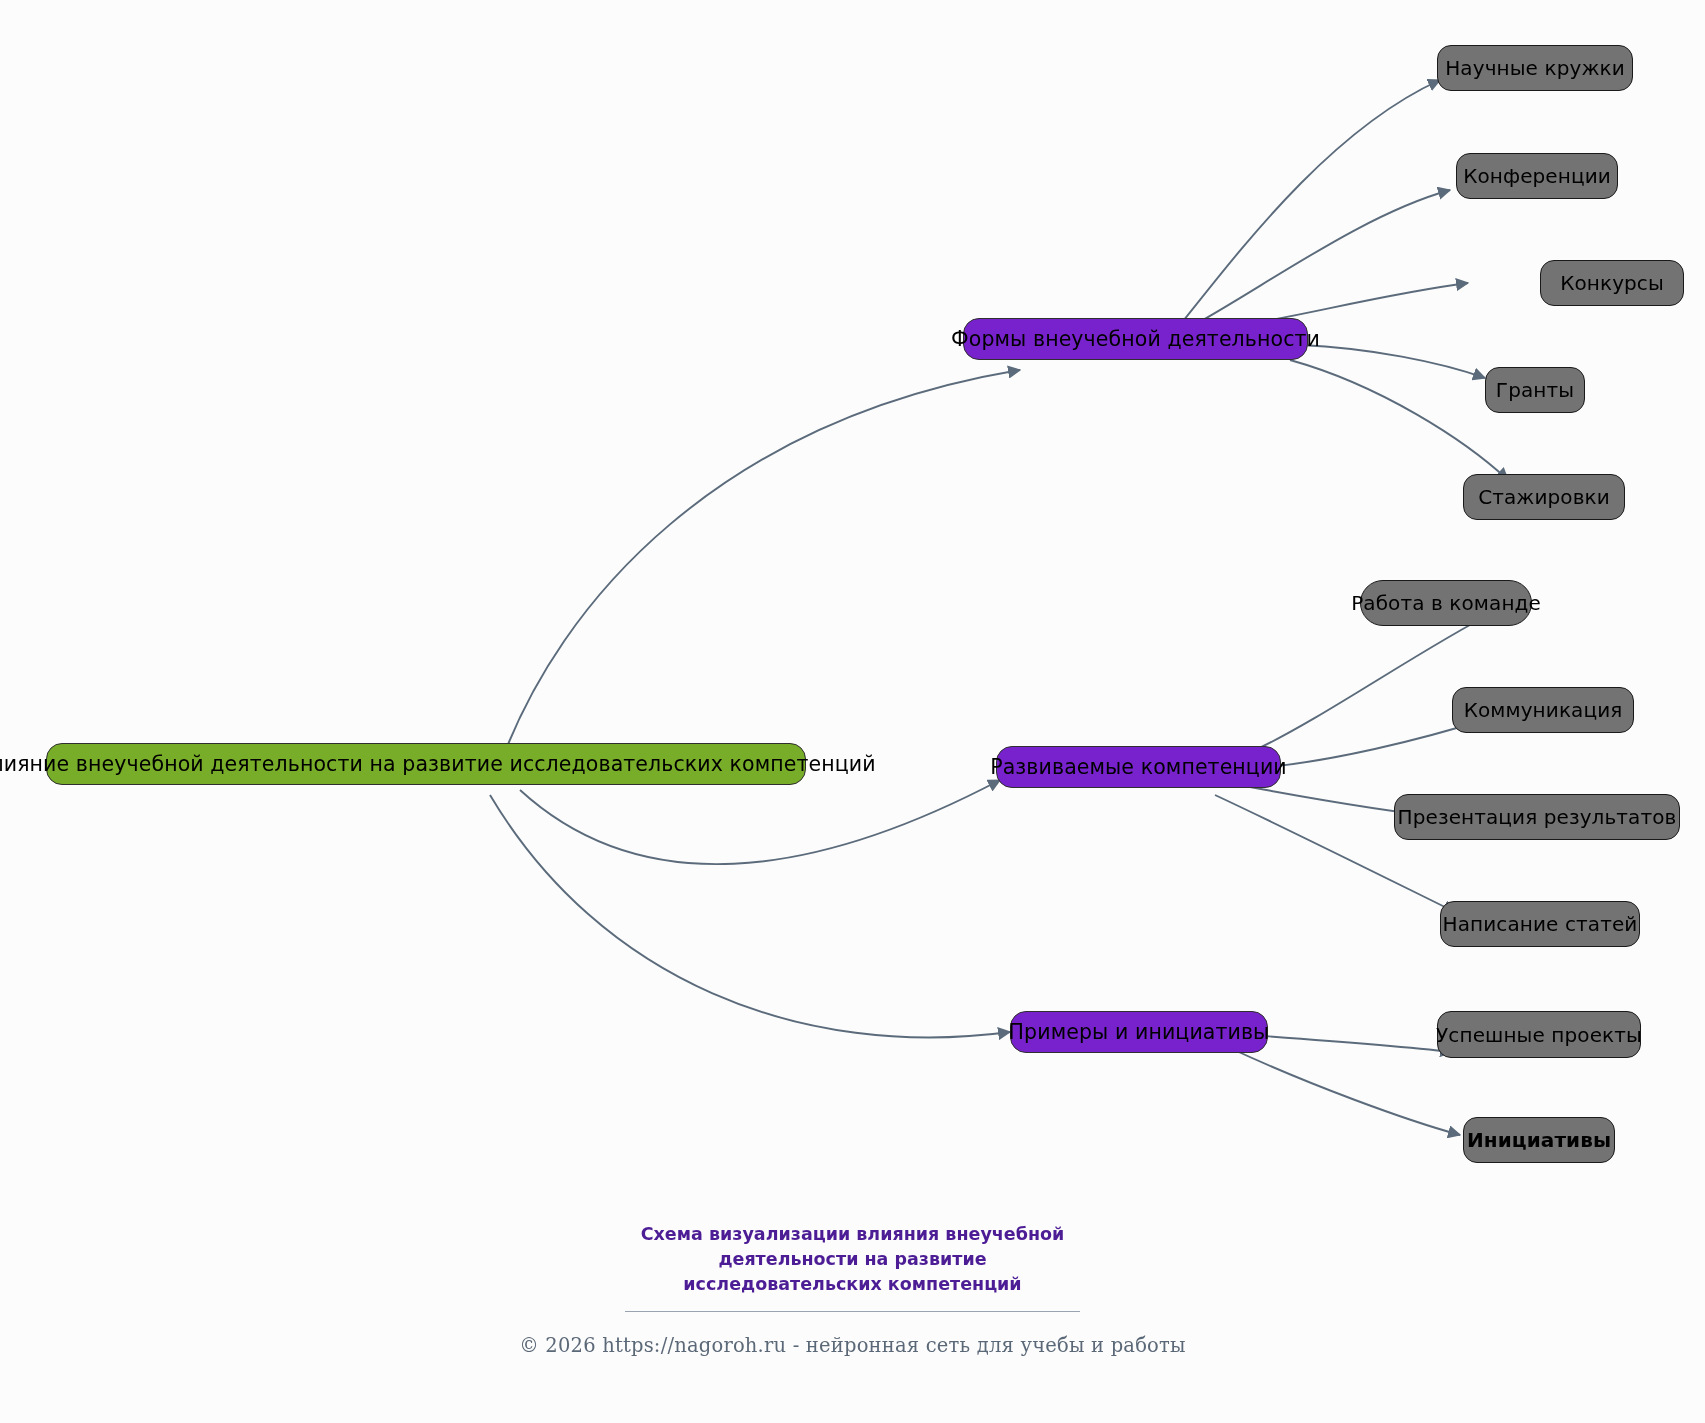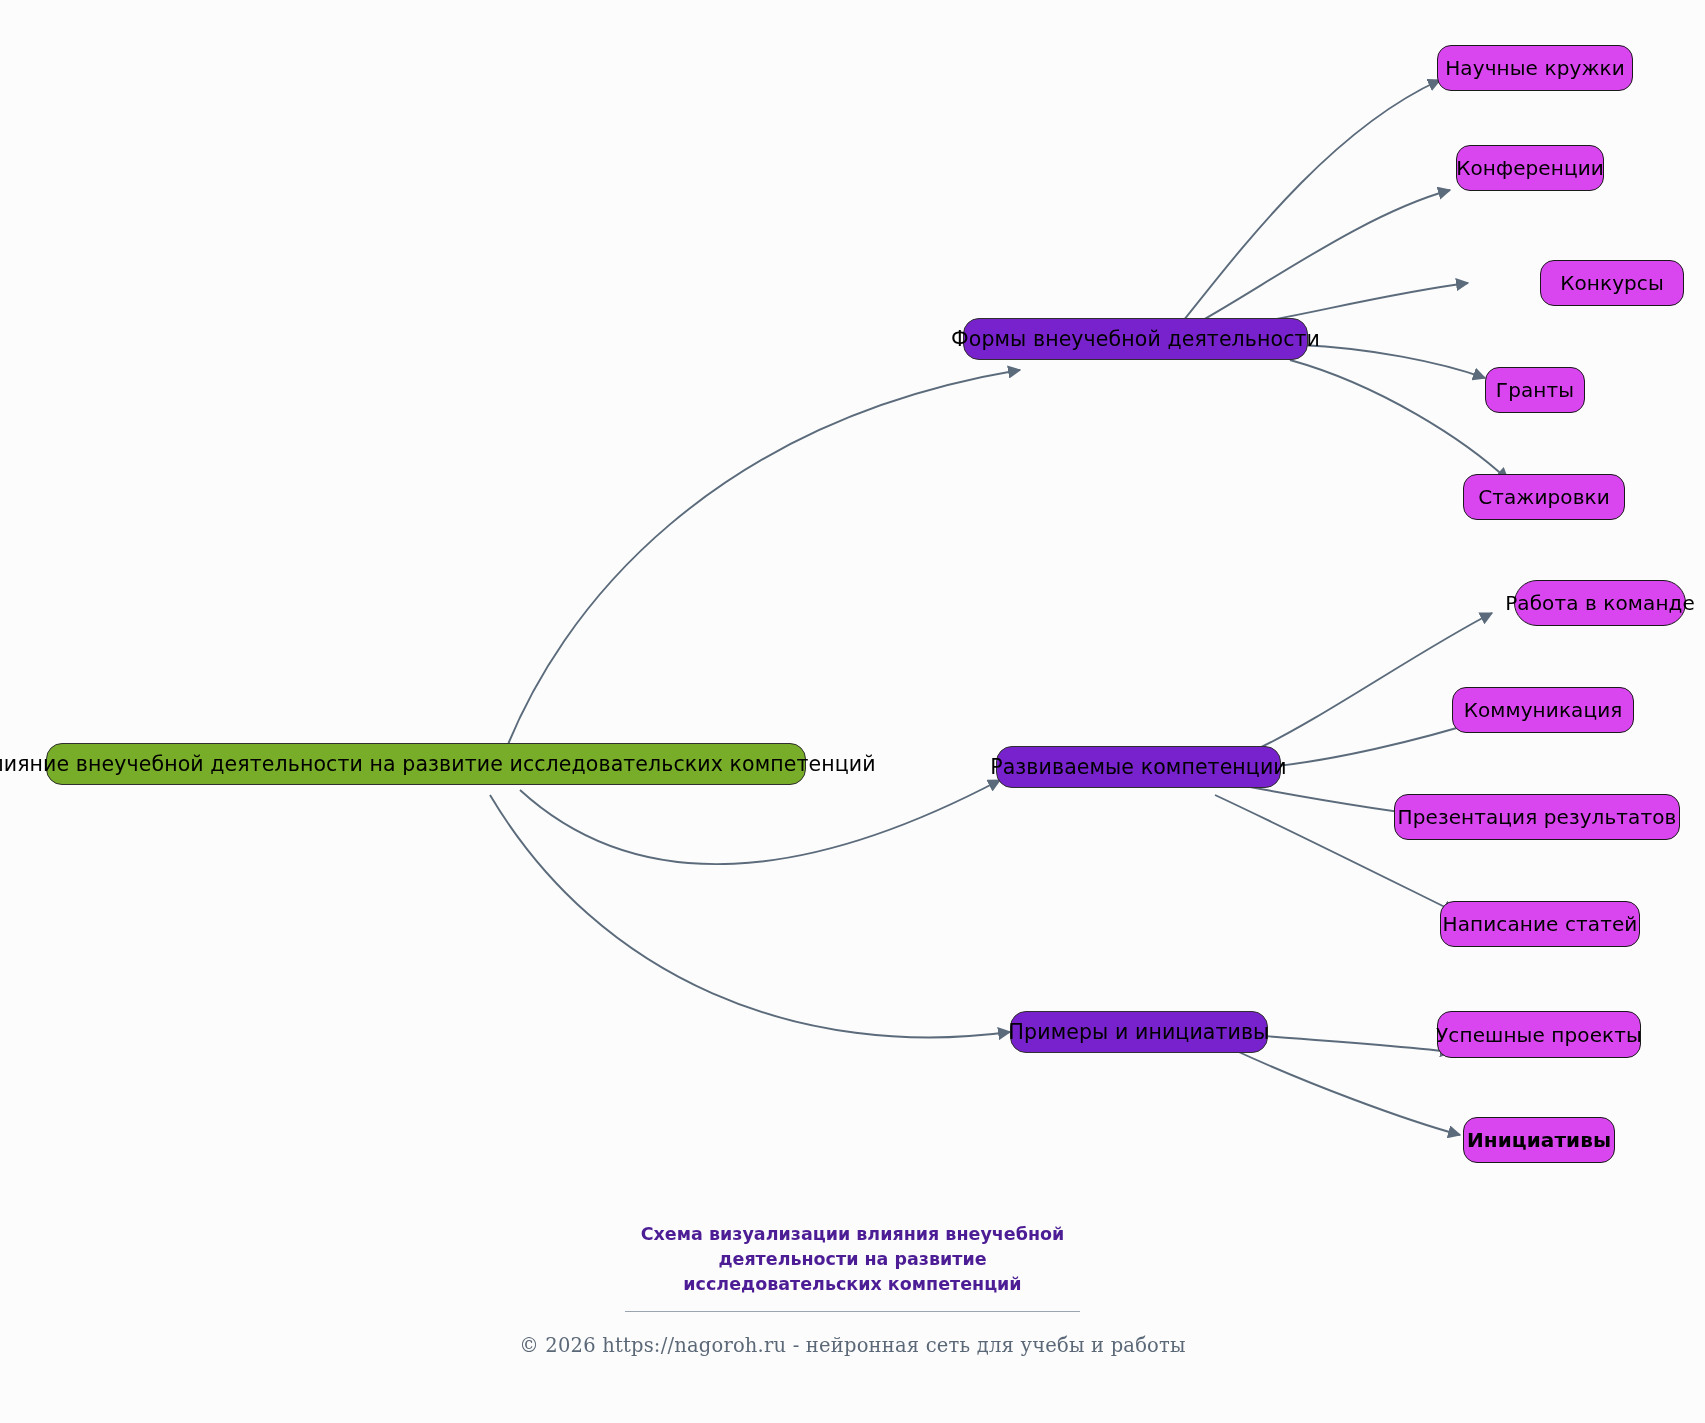--- a/index.html
+++ b/index.html
@@ -49,21 +49,21 @@
     border-radius: 16px;
     font-size: 20.5px;
   }
   .node.branch {
     background: #7722cc;
     border: 1.6px solid #2f2f2f;
     border-radius: 16px;
     font-size: 20.5px;
   }
   .node.leaf {
-    background: #d946ef;
+    background: #737373;
     border-radius: 14px;
   }
   #footer {
     position: absolute;
     left: 0;
     top: 1222px;
     width: 1705px;
     text-align: center;
   }
   .caption {
@@ -121,31 +121,31 @@
       <path d="M 1230 1048 C 1310 1085, 1405 1120, 1460 1135"></path>
     </g>
   </svg>
 
   <div class="node root" style="left:46px; top:743px; width:760px; height:42px;">Влияние внеучебной деятельности на развитие исследовательских компетенций</div>
 
   <div class="node branch" style="left:963px; top:318px; width:345px; height:42px;">Формы внеучебной деятельности</div>
 
   <div class="node leaf" style="left:1437px; top:45px; width:196px; height:46px;">Научные кружки</div>
 
-  <div class="node leaf" style="left:1456px; top:145px; width:148px; height:46px;text-align:right;">Конференции</div>
+  <div class="node leaf" style="left:1456px; top:153px; width:162px; height:46px;text-align:right;">Конференции</div>
 
   <div class="node leaf" style="left:1540px; top:260px; width:144px; height:46px;">Конкурсы</div>
 
   <div class="node leaf" style="left:1485px; top:367px; width:100px; height:46px;">Гранты</div>
 
   <div class="node leaf" style="left:1463px; top:474px; width:162px; height:46px;">Стажировки</div>
 
   <div class="node branch" style="left:996px; top:746px; width:285px; height:42px;">Развиваемые компетенции</div>
 
-  <div class="node leaf" style="left:1514px; top:580px; width:172px; height:46px;border-radius:23px;">Работа в команде</div>
+  <div class="node leaf" style="left:1360px; top:580px; width:172px; height:46px;border-radius:23px;">Работа в команде</div>
 
   <div class="node leaf" style="left:1452px; top:687px; width:182px; height:46px;">Коммуникация</div>
 
   <div class="node leaf" style="left:1394px; top:794px; width:286px; height:46px;">Презентация результатов</div>
 
   <div class="node leaf" style="left:1440px; top:901px; width:200px; height:46px;">Написание статей</div>
 
   <div class="node branch" style="left:1010px; top:1011px; width:258px; height:42px;">Примеры и инициативы</div>
 
   <div class="node leaf" style="left:1437px; top:1011px; width:204px; height:47px;">Успешные проекты</div>

